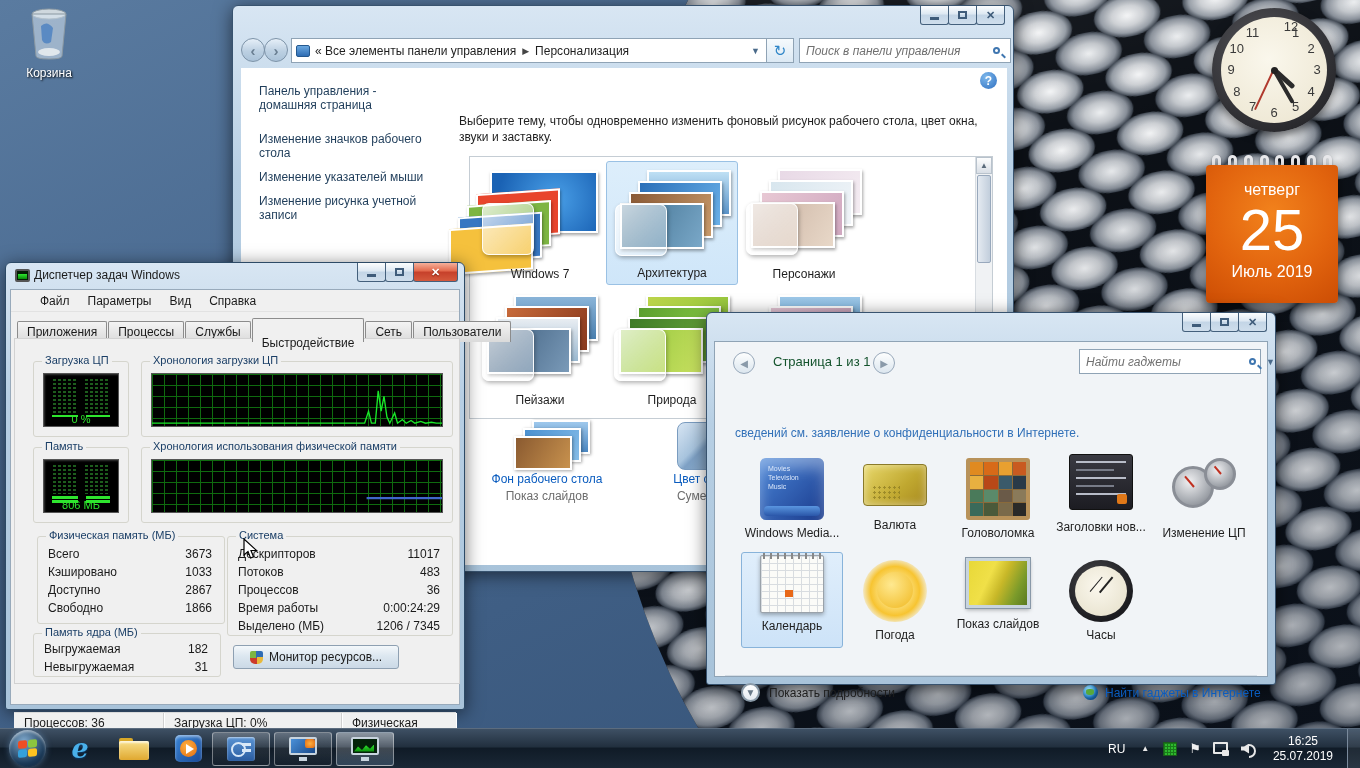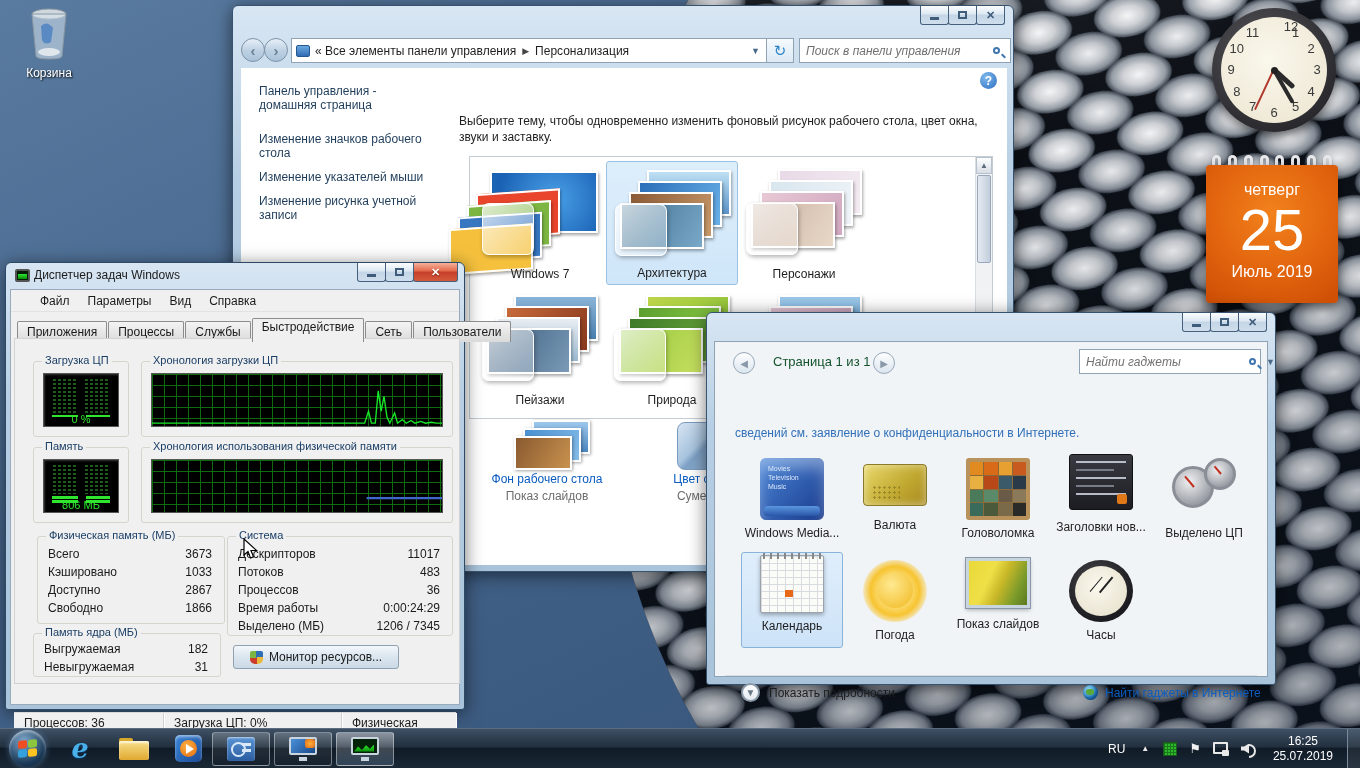--- a/index.html
+++ b/index.html
@@ -140,21 +140,21 @@
   .win-tm{left:5px;top:262px;width:460px;height:448px;z-index:4;border-color:#2c4a66;}
   .tm-title{position:absolute;left:28px;top:5px;font-size:12px;color:#1a1a1a;}
   .tm-appicon{position:absolute;left:9px;top:6px;width:15px;height:13px;border:2px solid #555;border-radius:2px;background:#041e04;overflow:hidden;}
   .tm-appicon i{position:absolute;left:1px;bottom:1px;width:9px;height:5px;background:linear-gradient(#2ee62e,#0a8a0a);}
   .tm-inner{position:absolute;left:4px;top:26px;right:4px;bottom:4px;background:#f0f0f0;border:1px solid #98aabb;}
   .menubar{position:absolute;left:0;top:0;width:100%;height:22px;background:#f0f0f0;border-bottom:1px solid #e2e2e2;font-size:12px;color:#1a1a1a;display:flex;align-items:center;padding-left:20px;}
   .menubar span{padding:0 9px;cursor:pointer;}
   .tabs{position:absolute;left:6px;top:28px;display:flex;align-items:flex-end;height:24px;}
   .tab{font-size:12px;color:#1a1a1a;padding:3px 9px 4px;border:1px solid #8c8c8c;border-bottom:none;border-radius:2px 2px 0 0;
     background:linear-gradient(#f4f4f4,#dadada);margin-right:1px;height:21px;cursor:pointer;}
-  .tab.on{background:#f0f0f0;height:24px;position:relative;z-index:2;padding-top:1px;}
+  .tab.on{background:#f0f0f0;height:24px;position:relative;z-index:2;padding-top:17px;}
   .tpage{position:absolute;left:3px;top:48px;width:446px;height:346px;border:1px solid #d2d2d2;background:#f0f0f0;}
   .grp{position:absolute;border:1px solid #d5d5cd;border-radius:3px;}
   .gtitle{position:absolute;top:-8px;left:8px;background:#f0f0f0;padding:0 3px;font-size:11px;color:#1a3e66;white-space:nowrap;}
   .ledbox{position:absolute;left:9px;top:11px;right:9px;bottom:9px;background:#000;border:1px solid #555;box-shadow:inset 1px 1px 2px #333;}
   .ledcols{position:absolute;left:8px;right:8px;top:4px;height:36px;display:flex;justify-content:space-between;}
   .ledcols i{width:26px;height:100%;background-image:radial-gradient(circle,#1d5c1d 1.2px,transparent 1.5px);background-size:5px 4px;}
   .ledline{position:absolute;left:8px;right:8px;top:41px;height:2px;
     background:linear-gradient(90deg,#2ee62e 0 26px,transparent 26px 34px,#2ee62e 34px 60px,transparent 60px);}
   .ledbars{position:absolute;left:8px;right:8px;top:36px;height:8px;}
   .ledbars i{display:block;height:3px;margin-bottom:1px;
@@ -671,21 +671,21 @@
             <i></i>
             <i></i>
           </div>
         <div class="g-label" style="margin-top:10px;">Заголовки нов...</div>
       </div>
       <div class="g-item" style="left:438px;top:108px;">
         <div class="gicon gi-cpu">
             <i></i>
             <i></i>
           </div>
-        <div class="g-label">Выделено ЦП</div>
+        <div class="g-label">Изменение ЦП</div>
       </div>
 
       <div class="g-item sel" style="left:26px;top:210px;height:96px;">
         <div class="gicon gi-cal"></div>
         <div class="g-label">Календарь</div>
       </div>
       <div class="g-item" style="left:129px;top:210px;">
         <div class="gicon gi-sun"></div>
         <div class="g-label">Погода</div>
       </div>

